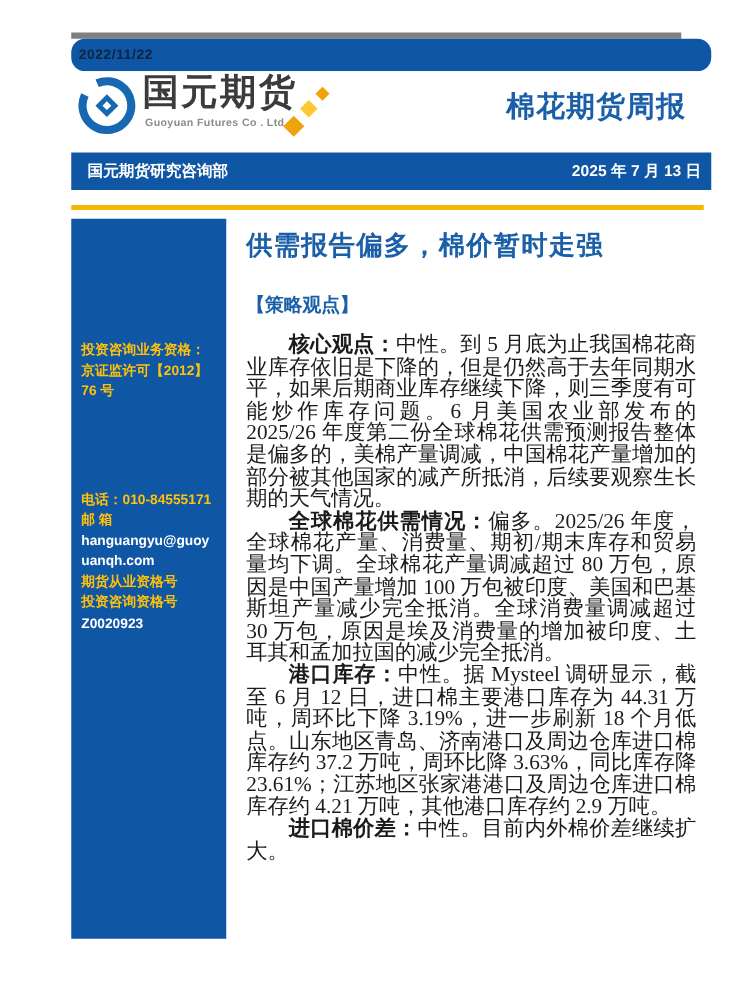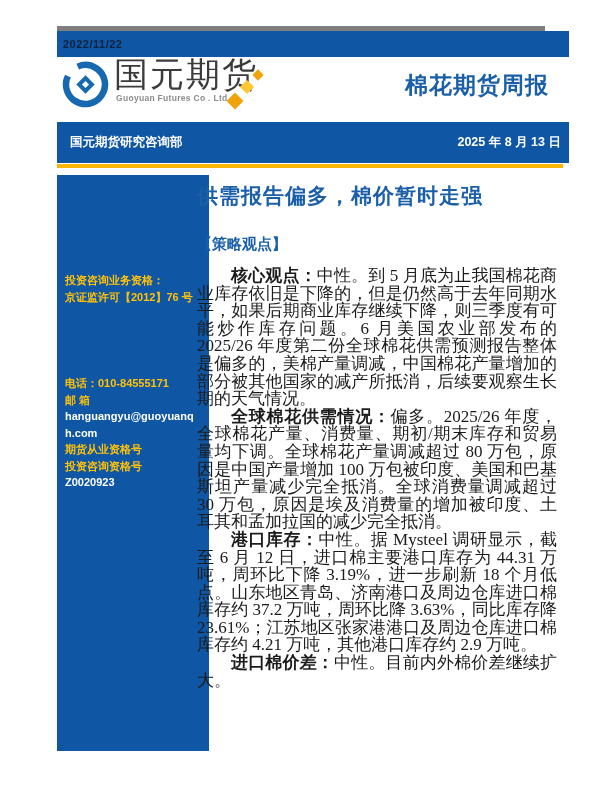--- a/index.html
+++ b/index.html
@@ -13,45 +13,45 @@
     width:600px;height:800px;background:#ffffff;position:relative;
     font-family:"Liberation Sans","DejaVu Sans",sans-serif;
     overflow:hidden;
   }
   .abs{position:absolute;}
 
   #gray-strip{left:57px;top:26px;width:488px;height:5px;background:#7f7f7f;}
 
   #topbar{
     left:57px;top:31px;width:512px;height:26px;background:var(--bar-blue);
-    display:flex;align-items:center;padding-left:6px;box-sizing:border-box;
+    display:flex;align-items:center;padding-left:6px;box-sizing:border-box;border-radius:11px;
   }
   #topbar .date{font-size:11px;font-weight:bold;color:#10233f;letter-spacing:0.5px;}
 
   #logoband{left:57px;top:57px;width:512px;height:65px;background:#ffffff;}
   #logo-icon{position:absolute;left:5px;top:4px;}
-  .brand-cn{position:absolute;left:57px;top:0px;font-size:34px;font-weight:normal;color:#3b3b3b;letter-spacing:2px;line-height:34px;}
+  .brand-cn{position:absolute;left:57px;top:0px;font-size:29px;font-weight:bold;color:#3b3b3b;letter-spacing:2px;line-height:34px;}
   .brand-en{position:absolute;left:59px;top:36px;font-size:8.5px;font-weight:bold;color:#8c8c8c;letter-spacing:0.3px;}
   .diamonds{position:absolute;left:172px;top:12px;width:40px;height:44px;}
   .diamonds span{position:absolute;display:block;transform:rotate(45deg);}
   .diamonds .d1{width:12px;height:12px;background:#f0a30a;left:0;top:26px;}
   .diamonds .d2{width:10px;height:10px;background:#ffc832;left:13px;top:13px;}
   .diamonds .d3{width:8px;height:8px;background:#f0a30a;left:25px;top:2px;}
   .report-title{position:absolute;right:20px;top:13px;font-size:23px;font-weight:bold;color:var(--title-blue);letter-spacing:1px;}
 
   #deptbar{
-    left:57px;top:122px;width:512px;height:41px;background:var(--bar-blue);
+    left:57px;top:122px;width:512px;height:30px;background:var(--bar-blue);
     display:flex;align-items:center;justify-content:space-between;
     padding:0 8px 0 13px;box-sizing:border-box;color:#ffffff;
     font-size:12.5px;font-weight:bold;
   }
   #goldline{left:57px;top:164px;width:506px;height:4px;background:var(--gold);}
 
   #sidebar{
-    left:57px;top:175px;width:152px;height:576px;background:var(--bar-blue);
+    left:57px;top:175px;width:124px;height:576px;background:var(--bar-blue);
     box-sizing:border-box;padding:97px 8px 0 8px;
     font-size:11px;line-height:16.5px;color:#ffffff;
   }
   .sb-yellow{color:var(--sb-yellow);font-weight:bold;}
   .sb-white{color:#ffffff;font-weight:bold;}
   .sb-gap{height:70px;}
   .email{word-break:break-all;}
 
   #main{left:197px;top:175px;width:360px;}
   .headline{font-size:21px;font-weight:bold;color:var(--title-blue);letter-spacing:1px;margin:7px 0 0 0;}
@@ -86,21 +86,21 @@
   <span class="diamonds">
     <span class="d1"></span>
       <span class="d2"></span>
       <span class="d3"></span>
   </span>
   <span class="report-title">棉花期货周报</span>
 </div>
 
 <div class="abs" id="deptbar">
   <span>国元期货研究咨询部</span>
-  <span>2025 年 8 月 13 日</span>
+  <span>2025 年 7 月 13 日</span>
 </div>
 
 <div class="abs" id="goldline"></div>
 
 <div class="abs" id="sidebar">
   <div class="sb-yellow">投资咨询业务资格：</div>
   <div class="sb-yellow">京证监许可【2012】76 号</div>
   <div class="sb-gap"></div>
   <div class="sb-yellow">电话：010-84555171</div>
   <div class="sb-yellow">邮 箱</div>

